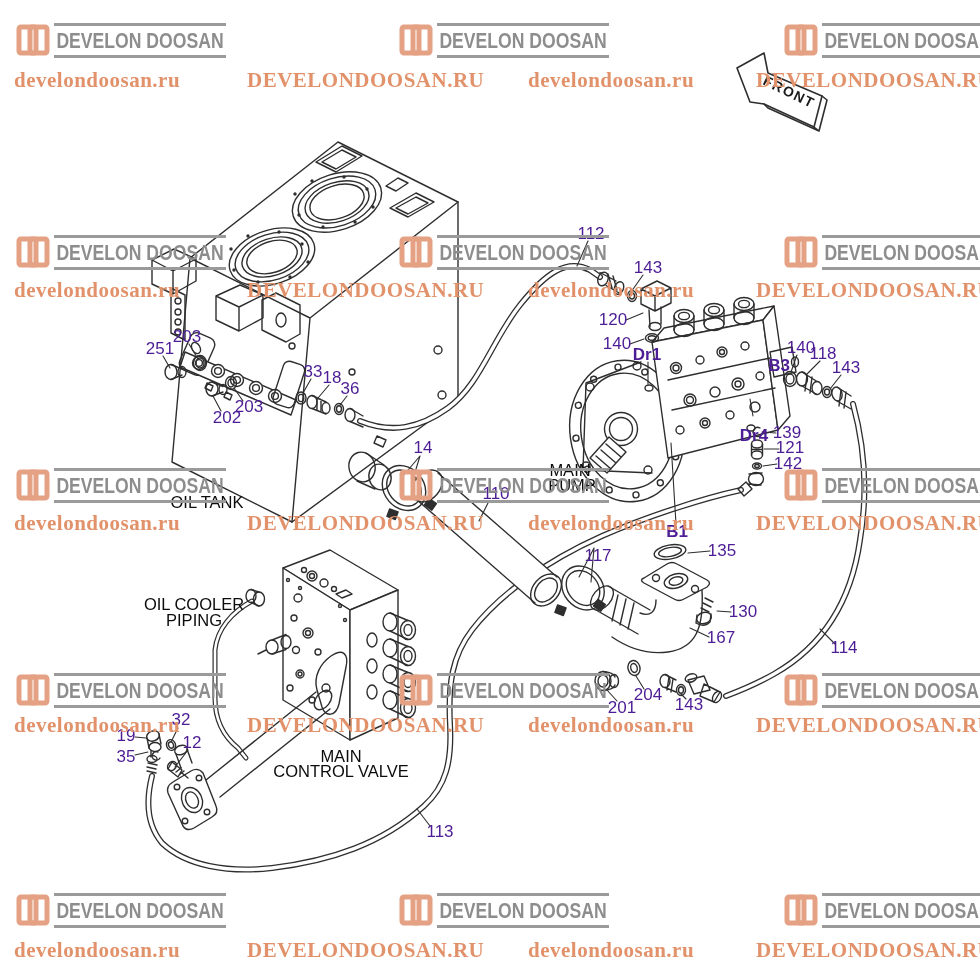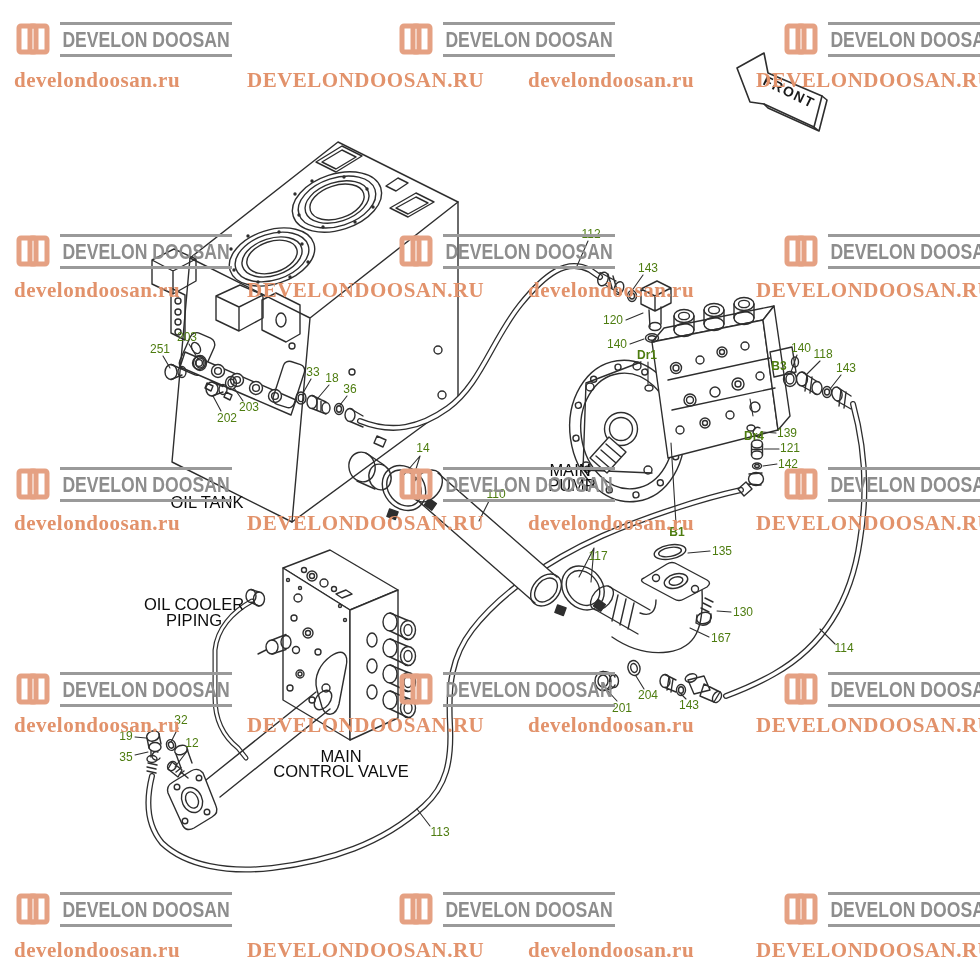--- a/index.html
+++ b/index.html
@@ -1,26 +1,26 @@
 <!DOCTYPE html>
 <html><head>
 <meta charset="utf-8">
 <style>
   html,body{margin:0;padding:0;background:#fff;}
   #stage{position:relative;width:980px;height:980px;background:#fff;overflow:hidden;
          font-family:"Liberation Sans",sans-serif;}
   #artwork{position:absolute;left:0;top:0;z-index:1;}
   
   .plabel{position:absolute;z-index:2;transform:translate(-50%,-50%);
-          font-size:12px;color:#4d7c0f;white-space:nowrap;}
+          font-size:17px;color:#4c1d95;white-space:nowrap;}
   .plabel.bold{font-weight:bold;}
   .callout{position:absolute;z-index:2;transform:translate(-50%,-50%);
            font-size:16.5px;color:#0c0c0c;text-align:center;line-height:1.18;white-space:nowrap;}
   
-  .wm-logo{position:absolute;z-index:3;display:flex;align-items:flex-start;gap:10px;height:36px;
+  .wm-logo{position:absolute;z-index:3;display:flex;align-items:center;gap:4px;height:36px;
            pointer-events:none;}
   .wm-brand{font-family:"Liberation Sans",sans-serif;font-weight:bold;font-size:22px;
             color:#8d8d8d;border-top:3px solid #9a9a9a;border-bottom:3px solid #9a9a9a;
             padding:0 3px;transform:scaleX(.8);transform-origin:left center;
             white-space:nowrap;line-height:29px;}
   .wm-url{position:absolute;z-index:3;font-family:"Liberation Serif",serif;font-weight:bold;
           font-size:21px;color:#e2926b;white-space:nowrap;pointer-events:none;letter-spacing:.5px;}
 </style>
 </head>
 <body>

